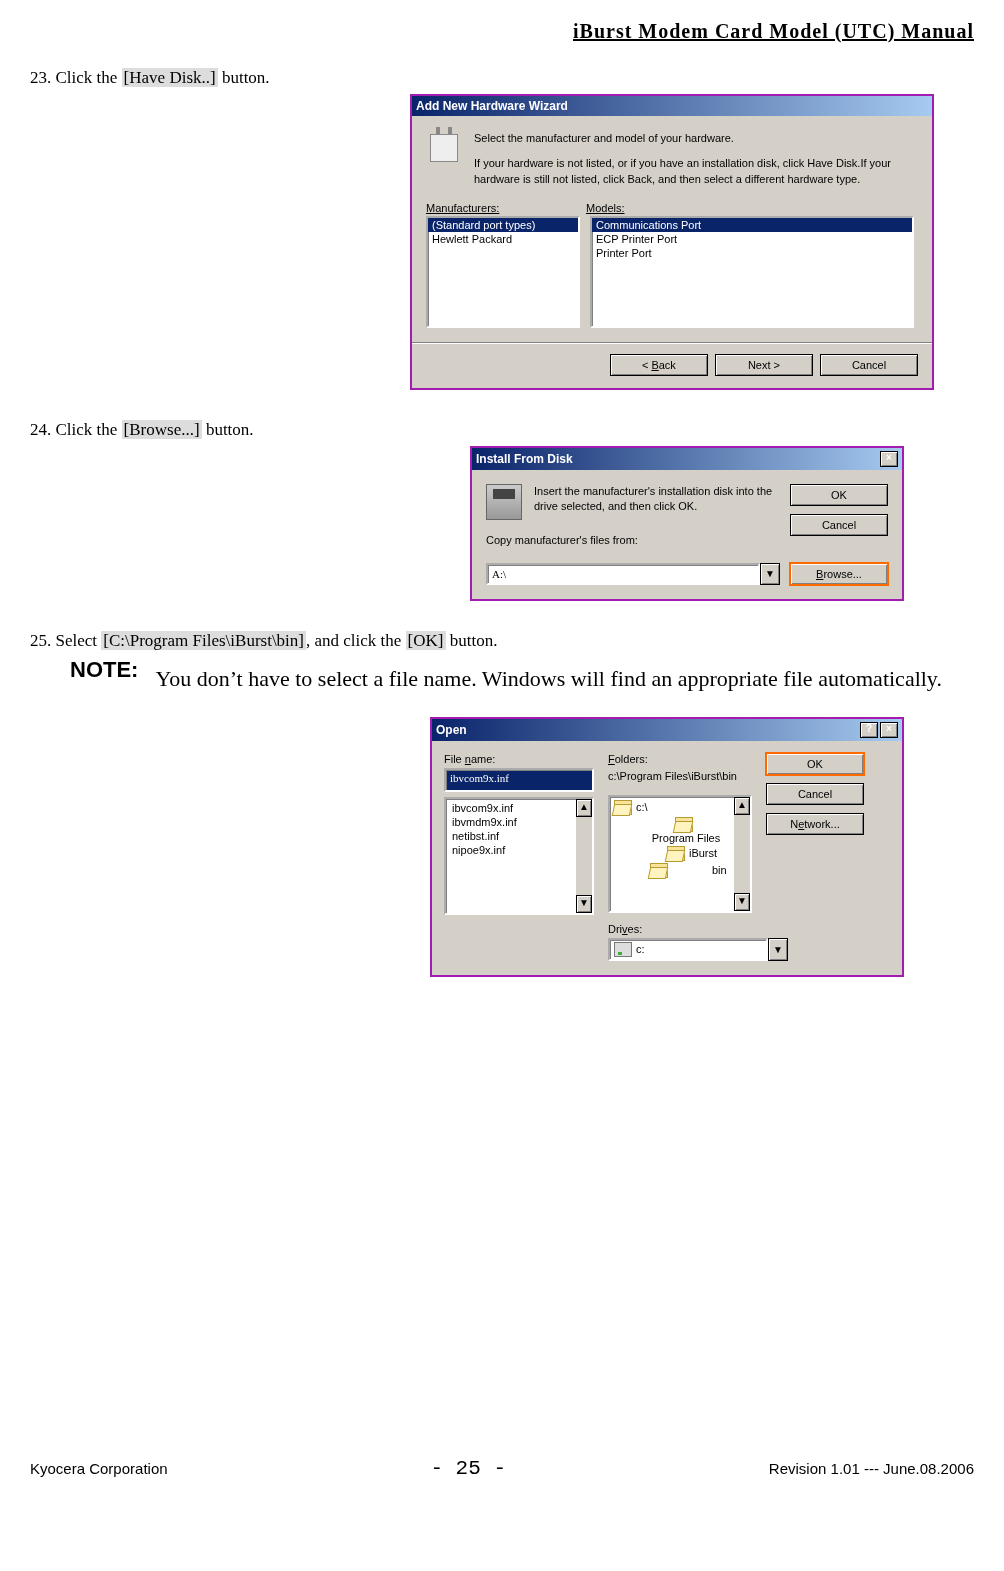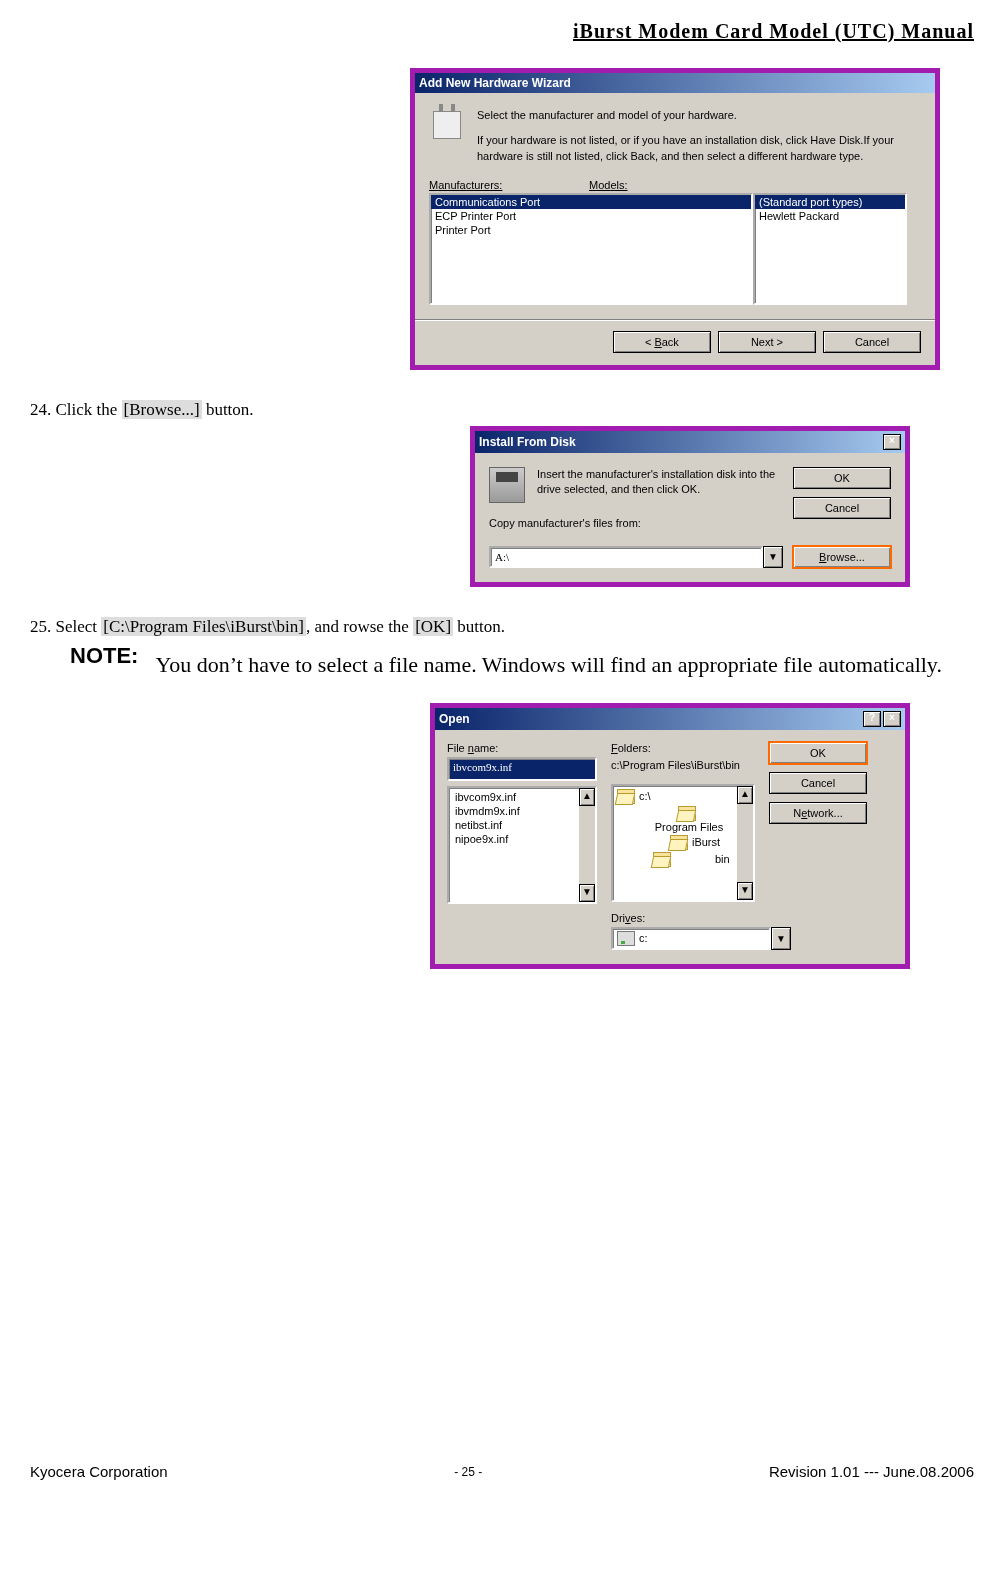--- a/index.html
+++ b/index.html
@@ -55,21 +55,21 @@
     text-align: left;
     margin: 4px 0 30px 380px;
   }
   .screenshot-wrap.narrow { margin-left: 440px; }
   .screenshot-wrap.open   { margin-left: 400px; }
 
   
   .dlg {
     display: inline-block;
     background: #d4d0c8;
-    border: 5px solid #a21caf;
+    border: 2px solid #a21caf;
     font-family: Tahoma, Arial, sans-serif;
     font-size: 11px;
     color: #000;
     text-align: left;
   }
   .titlebar {
     background: linear-gradient(to right, #0a246a, #a6caf0);
     color: #fff;
     font-weight: bold;
     font-size: 12px;
@@ -204,30 +204,33 @@
   .drives-row { margin-top: 10px; }
   .drives-combo { display:flex; width:180px; margin-top:3px; }
   .drives-combo .di { display:flex; align-items:center; flex:1; background:#fff; border:2px inset #fff; box-shadow:inset 1px 1px 0 #808080; padding:2px 4px; }
   .drives-combo .dd { width:18px; background:#d4d0c8; border:1px solid #000; box-shadow: inset 1px 1px 0 #fff, inset -1px -1px 0 #808080; display:flex; align-items:center; justify-content:center; font-size:10px; }
 
   .footer {
     display:flex; justify-content:space-between; align-items:center;
     font-family: Arial, sans-serif; font-size: 15px;
     position:absolute; bottom:20px; left:30px; right:30px;
   }
-  .footer .c { font-family: Liberation Sans, sans-serif; font-size:12px; }
+  .footer .c { font-family: Liberation Mono, monospace; font-size:21px; }
   u.acc { text-decoration: underline; }
 </style>
 </head>
 <body>
 
 <div class="page">
 
   <div class="header">iBurst Modem Card Model (UTC) Manual</div>
 
+  <div class="step-line">
+    <span>23. Click the </span><span class="hl">[Have Disk..]</span><span> button.</span>
+  </div>
 
   <div class="screenshot-wrap">
     <div class="dlg wiz1">
       <div class="titlebar">
         <span>Add New Hardware Wizard</span>
       </div>
       <div class="dlg-body">
         <div class="top">
           <div class="icon">
               <div class="plug"></div>
@@ -236,28 +239,28 @@
             <div>Select the manufacturer and model of your hardware.</div>
             <div style="height:8px"></div>
             <div>If your hardware is not listed, or if you have an installation disk, click Have Disk.If your hardware is still not listed, click Back, and then select a different hardware type.</div>
           </div>
         </div>
         <div class="labels-row">
           <div class="col-label l"><u class="acc">M</u>anufacturers:</div>
           <div class="col-label r">Mo<u class="acc">d</u>els:</div>
         </div>
         <div class="lists">
+          <div class="listbox lb1">
+            <div class="li sel">(Standard port types)</div>
+            <div class="li">Hewlett Packard</div>
+          </div>
           <div class="listbox lb2">
             <div class="li sel">Communications Port</div>
             <div class="li">ECP Printer Port</div>
             <div class="li">Printer Port</div>
-          </div>
-          <div class="listbox lb1">
-            <div class="li sel">(Standard port types)</div>
-            <div class="li">Hewlett Packard</div>
           </div>
         </div>
         <div class="sep"></div>
         <div class="btn-row">
           <span class="btn">&lt; <u class="acc">B</u>ack</span>
           <span class="btn">Next &gt;</span>
           <span class="btn">Cancel</span>
         </div>
       </div>
     </div>
@@ -290,21 +293,21 @@
             <input type="text" value="A:\" style="">
             <div class="dd">▼</div>
           </div>
           <span class="btn orange browse"><u class="acc">B</u>rowse...</span>
         </div>
       </div>
     </div>
   </div>
 
   <div class="step-line">
-    <span>25. Select </span><span class="hl">[C:\Program Files\iBurst\bin]</span><span>, and rowse the </span><span class="hl">[OK]</span><span> button.</span>
+    <span>25. Select </span><span class="hl">[C:\Program Files\iBurst\bin]</span><span>, and click the </span><span class="hl">[OK]</span><span> button.</span>
   </div>
   <div class="note-block">
     <span class="note-label">NOTE:</span>
     <span class="note-text">You don’t have to select a file name.  Windows will find an appropriate file automatically.</span>
   </div>
 
   <div class="screenshot-wrap open">
     <div class="dlg open">
       <div class="titlebar">
         <span>Open</span>

